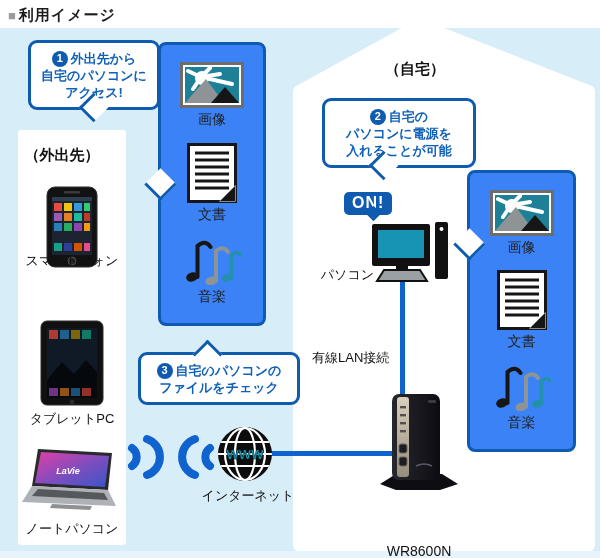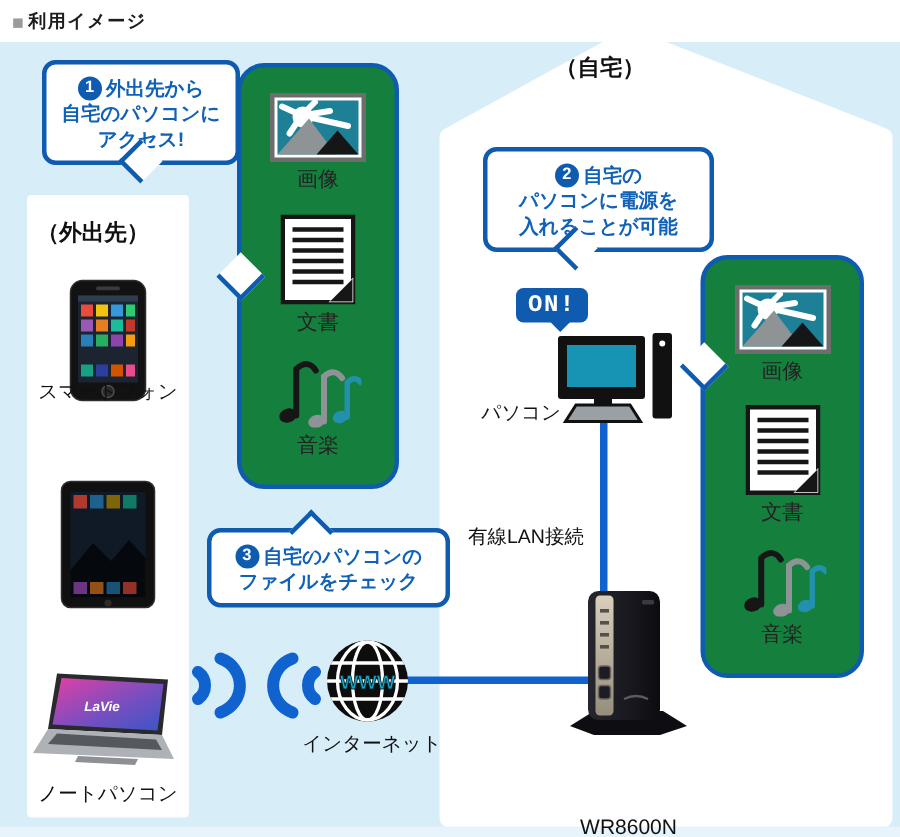--- a/index.html
+++ b/index.html
@@ -1,47 +1,47 @@
 <!DOCTYPE html>
 <html><head>
 <meta charset="utf-8">
 <style>
   html,body{margin:0;padding:0;}
   body{font-family:"Liberation Sans","DejaVu Sans",sans-serif;}
   #stage{position:relative;width:600px;height:558px;background:#d7edf8;overflow:hidden;}
   .topbar{position:absolute;left:0;top:0;width:600px;height:28px;background:#ffffff;}
   .title-row{position:absolute;left:8px;top:6px;display:flex;align-items:center;gap:3px;}
   .marker{color:#9b9b9b;font-size:13px;line-height:1;}
-  .page-title{font-size:12px;font-weight:bold;color:#1c1c1c;letter-spacing:1px;}
+  .page-title{font-size:15px;font-weight:bold;color:#1c1c1c;letter-spacing:1px;}
   .bottom-strip{position:absolute;left:0;top:551px;width:600px;height:7px;background:#e7f4fb;}
 
   .area-label{position:absolute;font-size:15px;font-weight:bold;color:#111;text-align:center;}
   .white-panel{position:absolute;background:#ffffff;border-radius:3px;}
 
   .callout{position:absolute;background:#ffffff;border:3px solid #0e5bb0;border-radius:9px;
            padding:7px 4px 6px;text-align:center;color:#1061b8;font-weight:bold;font-size:13px;line-height:1.32;}
   .callout .tail{position:absolute;width:18px;height:18px;background:#fff;}
   .tail-down{border-left:3px solid #0e5bb0;border-bottom:3px solid #0e5bb0;transform:rotate(45deg);bottom:-11px;}
   .tail-up{border-left:3px solid #0e5bb0;border-top:3px solid #0e5bb0;transform:rotate(45deg);top:-11px;}
   .c-line{display:block;}
   .c-line1{display:flex;align-items:center;justify-content:center;gap:3px;}
   .num-badge{display:inline-flex;align-items:center;justify-content:center;width:16px;height:16px;
              border-radius:50%;background:#0e5bb0;color:#fff;font-size:11px;font-weight:bold;flex:0 0 16px;}
 
-  .content-box{position:absolute;background:#15803d;border:3px solid #0e5bb0;border-radius:18px;
+  .content-box{position:absolute;background:#3b82f6;border:3px solid #0e5bb0;border-radius:8px;
                display:flex;flex-direction:column;align-items:center;justify-content:space-evenly;padding:4px 0;}
   .content-box .notch{position:absolute;width:20px;height:20px;background:#fff;
                       border-left:3px solid #0e5bb0;border-bottom:3px solid #0e5bb0;transform:rotate(-45deg);left:-12px;}
   .cb-item{display:flex;flex-direction:column;align-items:center;gap:3px;}
   .cb-label{font-size:14px;color:#222;}
 
   .dev-label{position:absolute;font-size:13px;color:#111;text-align:center;white-space:nowrap;}
 
   .on-badge{position:absolute;background:#0e5bb0;color:#fff;font-weight:bold;font-size:16px;
-            padding:2px 8px 3px;border-radius:5px;letter-spacing:1px;font-family:Liberation Mono, monospace;}
+            padding:2px 8px 3px;border-radius:5px;letter-spacing:1px;}
   .on-tail{position:absolute;width:11px;height:11px;background:#0e5bb0;transform:rotate(45deg);bottom:-4px;left:24px;}
 
   .line{position:absolute;background:#1063cf;}
 </style>
 </head>
 <body>
 
 <div id="stage">
 
   <svg width="600" height="558" style="position:absolute;left:0;top:0;">
@@ -50,21 +50,21 @@
 
   <div class="topbar"></div>
   <div class="title-row">
     <span class="marker">■</span>
     <span class="page-title">利用イメージ</span>
   </div>
   <div class="bottom-strip"></div>
 
   <div class="white-panel" style="left:18px;top:130px;width:108px;height:415px;"></div>
   <div class="area-label" style="left:18px;top:146px;width:88px;">（外出先）</div>
-  <div class="area-label" style="left:355px;top:36px;width:90px;">（自宅）</div>
+  <div class="area-label" style="left:355px;top:60px;width:90px;text-align:right;">（自宅）</div>
 
   <svg style="position:absolute;left:46px;top:186px;" width="52" height="82" viewBox="0 0 52 82">
     <rect x="1" y="1" width="50" height="80" rx="8" fill="#121212" stroke="#2e2e2e"></rect>
     <rect x="18" y="5" width="16" height="2.5" rx="1.2" fill="#3a3a3a"></rect>
     <rect x="6" y="11" width="40" height="58" fill="#1b2430"></rect>
     <rect x="6" y="11" width="40" height="4" fill="#2c3e50"></rect>
     <g>
       <rect x="8" y="17" width="8" height="8" fill="#e74c3c"></rect>
         <rect x="18" y="17" width="8" height="8" fill="#f1c40f"></rect>
         <rect x="28" y="17" width="8" height="8" fill="#3498db"></rect>
@@ -93,20 +93,21 @@
     <rect x="9" y="10" width="9" height="9" fill="#b03a2e"></rect>
       <rect x="20" y="10" width="9" height="9" fill="#1f618d"></rect>
       <rect x="31" y="10" width="9" height="9" fill="#7d6608"></rect>
       <rect x="42" y="10" width="9" height="9" fill="#117a65"></rect>
     <rect x="9" y="68" width="9" height="8" fill="#6c3483"></rect>
       <rect x="20" y="68" width="9" height="8" fill="#935116"></rect>
       <rect x="31" y="68" width="9" height="8" fill="#1a5276"></rect>
       <rect x="42" y="68" width="9" height="8" fill="#943126"></rect>
     <circle cx="32" cy="82" r="2.4" fill="#2c2c2c"></circle>
   </svg>
+  <div class="dev-label" style="left:18px;top:410px;width:108px;">タブレットPC</div>
 
   <svg style="position:absolute;left:22px;top:448px;" width="96" height="68" viewBox="0 0 96 68">
     <defs>
       <linearGradient id="lapscr" x1="0" y1="0" x2="1" y2="1">
         <stop offset="0" stop-color="#e23fa5"></stop>
           <stop offset="0.55" stop-color="#7a4ec0"></stop>
           <stop offset="1" stop-color="#3956c6"></stop>
       </linearGradient>
     </defs>
     <polygon points="16,1 90,5 86,42 10,38" fill="#2a2a2e"></polygon>

